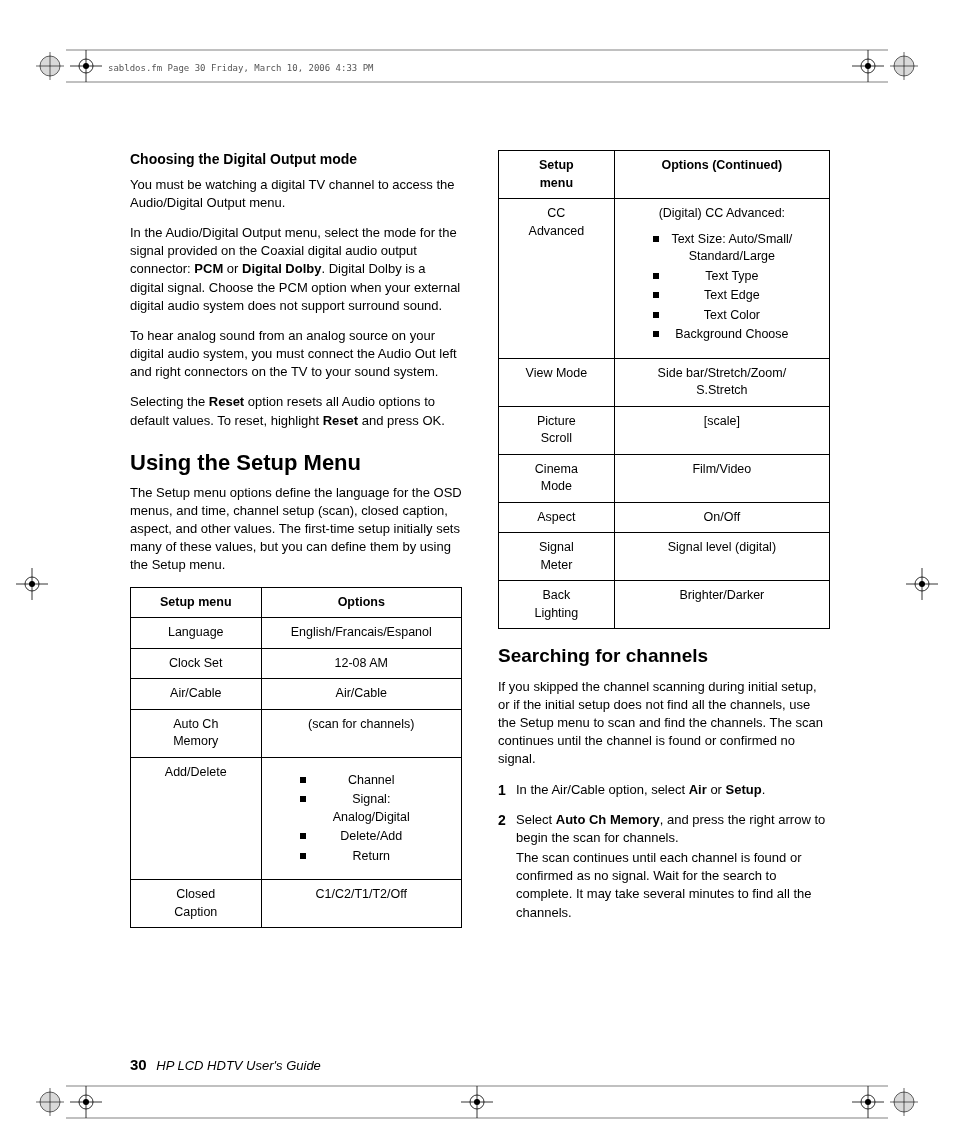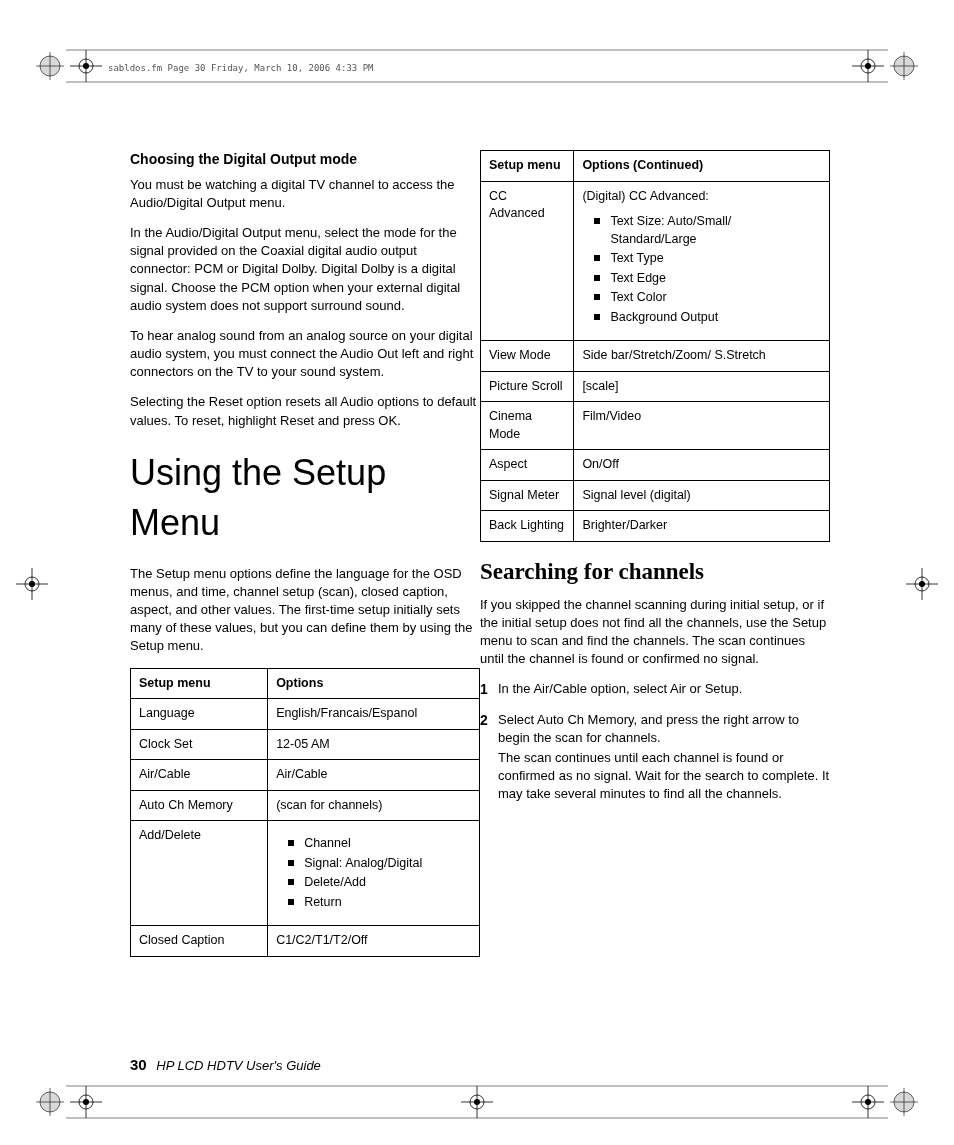--- a/index.html
+++ b/index.html
@@ -23,53 +23,53 @@
     color:#555;
   }
   .page {
     position: absolute;
     top: 150px;
     left: 130px;
     width: 700px;
   }
   .columns {
     display: flex;
+    gap: 36px;
   }
   .col {
     flex: 1 1 0;
     min-width: 0;
   }
   h4.subhead {
     font-size: 14px;
     font-weight: bold;
     margin: 0 0 6px 0;
   }
   p { margin: 0 0 12px 0; }
   h1.mainhead {
-    font-size: 36px;
-    font-weight: normal;
-    margin: 18px 0 16px 0;
+    font-size: 22px;
+    font-weight: bold;
+    margin: 18px 0 5px 0;
   }
   h2.sechead {
-    font-size: 23px;
+    font-size: 19px;
     font-weight: bold;
     margin: 14px 0 8px 0;
-    font-family: Liberation Serif, serif;
-  }
-  b { font-weight: normal; margin-top: 44px; }
+  }
+  b { font-weight: bold; margin-top: 44px; }
   table.setup {
     border-collapse: collapse;
     width: 100%;
     margin-top: 10px;
     font-size: 12.5px;
   }
   table.setup th, table.setup td {
     border: 1px solid #000;
-    padding: 6px 8px;
-    text-align: left;
+    padding: 6px 26px;
+    text-align: center;
     vertical-align: top;
   }
   table.setup th {
     font-weight: bold;
   }
   ul.square {
     list-style: none;
     padding: 0;
     margin: 8px;
   }
@@ -147,21 +147,21 @@
             <tr>
           <th>Setup menu</th>
           <th>Options</th>
         </tr>
         <tr>
               <td>Language</td>
               <td>English/Francais/Espanol</td>
             </tr>
         <tr>
               <td>Clock Set</td>
-              <td>12-05 AM</td>
+              <td>12-08 AM</td>
             </tr>
         <tr>
               <td>Air/Cable</td>
               <td>Air/Cable</td>
             </tr>
         <tr>
               <td>Auto Ch Memory</td>
               <td>(scan for channels)</td>
             </tr>
         <tr>
@@ -192,21 +192,21 @@
         </tr>
         <tr>
           <td>CC Advanced</td>
           <td>
             <div style="margin-bottom:4px;">(Digital) CC Advanced:</div>
             <ul class="square">
               <li>Text Size: Auto/Small/ Standard/Large</li>
               <li>Text Type</li>
               <li>Text Edge</li>
               <li>Text Color</li>
-              <li>Background Output</li>
+              <li>Background Choose</li>
             </ul>
           </td>
         </tr>
         <tr>
               <td>View Mode</td>
               <td>Side bar/Stretch/Zoom/ S.Stretch</td>
             </tr>
         <tr>
               <td>Picture Scroll</td>
               <td>[scale]</td>

